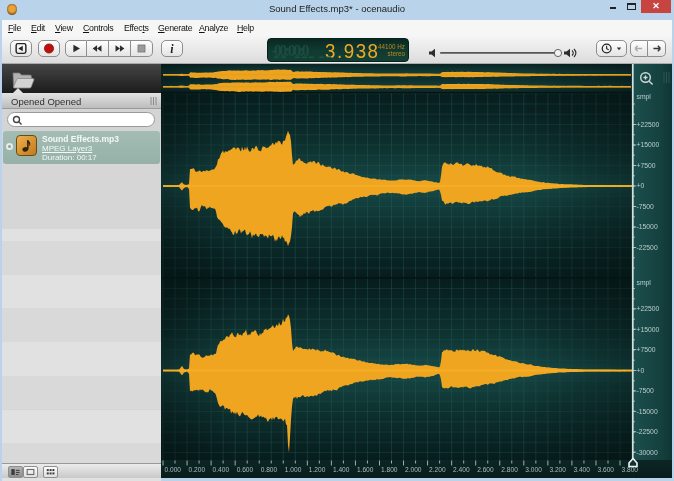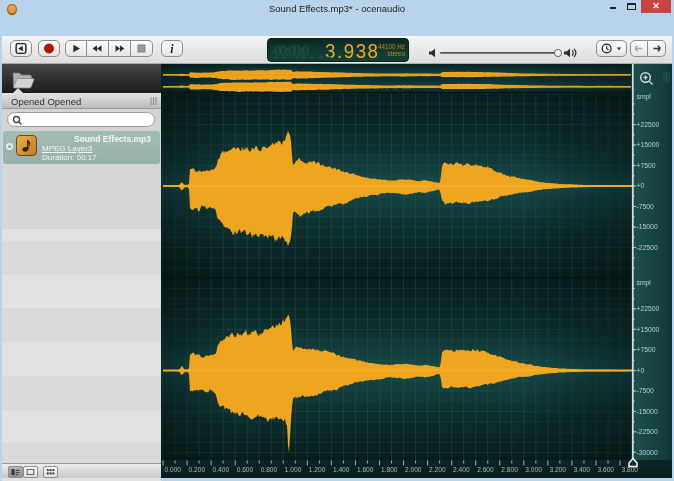--- a/index.html
+++ b/index.html
@@ -48,21 +48,21 @@
   background:linear-gradient(#e2e2e2, #bdbdbd); border-bottom:1px solid #9a9a9a;
   font-size:9.5px; color:#303030; }
 #notch { position:absolute; left:11px; top:24px; width:0; height:0;
   border-left:5px solid transparent; border-right:5px solid transparent;
   border-bottom:5px solid #e0e0e0; }
 #searcharea { position:absolute; left:0; top:45px; width:159px; height:22px; background:#d4d4d4; }
 #searchbox { position:absolute; left:5px; top:3px; width:148px; height:15px; background:#fff;
   border:1px solid #9a9a9a; border-radius:8px; }
 #fileitem { position:absolute; left:1px; top:67px; width:157px; height:33px;
   background:linear-gradient(#a3bdb4,#96b1a7); border-radius:3px; color:#f4f8f6; }
-#fi-title { position:absolute; left:39px; top:3px; font-size:8.5px; font-weight:bold;margin-left:32px; }
+#fi-title { position:absolute; left:39px; top:3px; font-size:8.5px; font-weight:bold; }
 #fi-l2 { position:absolute; left:39px; top:13px; font-size:8px;text-decoration:underline; }
 #fi-l3 { position:absolute; left:39px; top:22px; font-size:8px; }
 #fi-icon { position:absolute; left:12.5px; top:4px; width:21px; height:21px; border-radius:4px;
   background:linear-gradient(135deg,#edb14e,#c07a1e); border:1px solid #6d4a12; }
 #fi-chk { position:absolute; left:3px; top:12px; width:7px; height:7px; border-radius:50%;
   border:2px solid #e8ecea; background:#8aa49b; }
 #sbtools { position:absolute; left:0; top:399px; width:159px; height:15px;
   background:linear-gradient(#ececec,#c9c9c9); border-top:1px solid #999; }
 .vbtn { position:absolute; top:1.5px; width:15px; height:12px; border:1px solid #8e8e8e;
   background:linear-gradient(#fdfdfd,#e0e0e0); border-radius:2px; }
@@ -71,20 +71,30 @@
 .tl { font-size:6.6px; fill:#a9bdbb; font-family:"Liberation Sans",sans-serif; }
 </style></head>
 <body>
 <div id="win">
 <div id="titlebar">
  <div id="appicon"></div>
  <div id="title">Sound Effects.mp3* - ocenaudio</div>
  <div id="minbtn"></div>
       <div id="maxbtn"></div>
  <div id="closebtn">✕</div>
+</div>
+<div id="menubar">
+ <span style="left:6px"><u>F</u>ile</span>
+ <span style="left:29px"><u>E</u>dit</span>
+ <span style="left:53px"><u>V</u>iew</span>
+ <span style="left:81px"><u>C</u>ontrols</span>
+ <span style="left:122px">Effec<u>t</u>s</span>
+ <span style="left:156px"><u>G</u>enerate</span>
+ <span style="left:197px"><u>A</u>nalyze</span>
+ <span style="left:235px"><u>H</u>elp</span>
 </div>
 <div id="toolbar">
  <div class="tbtn" style="left:8px">
   <svg class="icn" viewBox="0 0 22 17">
           <rect x="5.5" y="3" width="11" height="11" rx="2" fill="none" stroke="#222" stroke-width="1.6"></rect>
           <path d="M13 5.5v6l-5-3z" fill="#222"></path>
         </svg>
  </div>
  <div class="tbtn" style="left:36px">
   <svg class="icn" viewBox="0 0 22 17">

